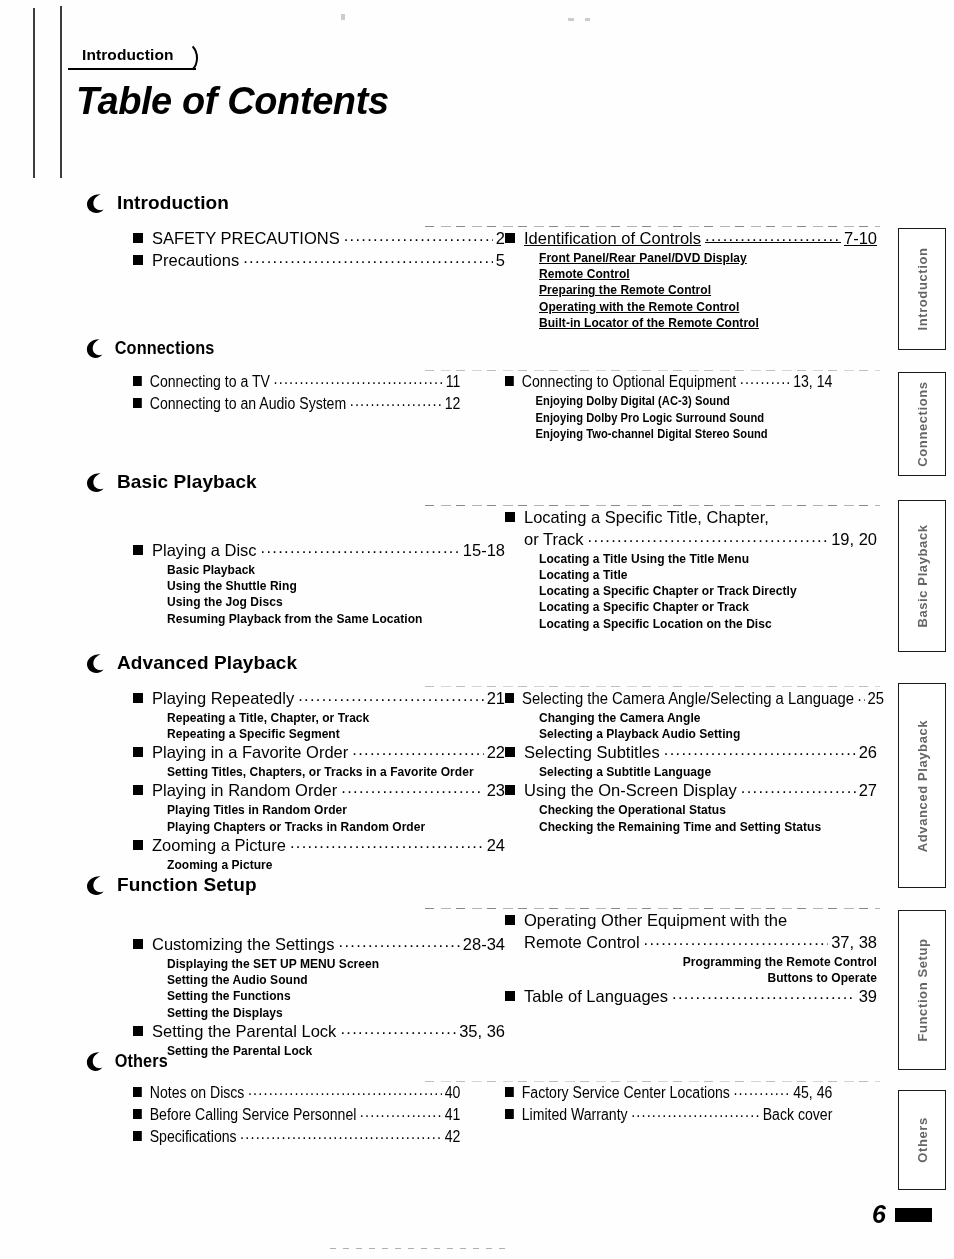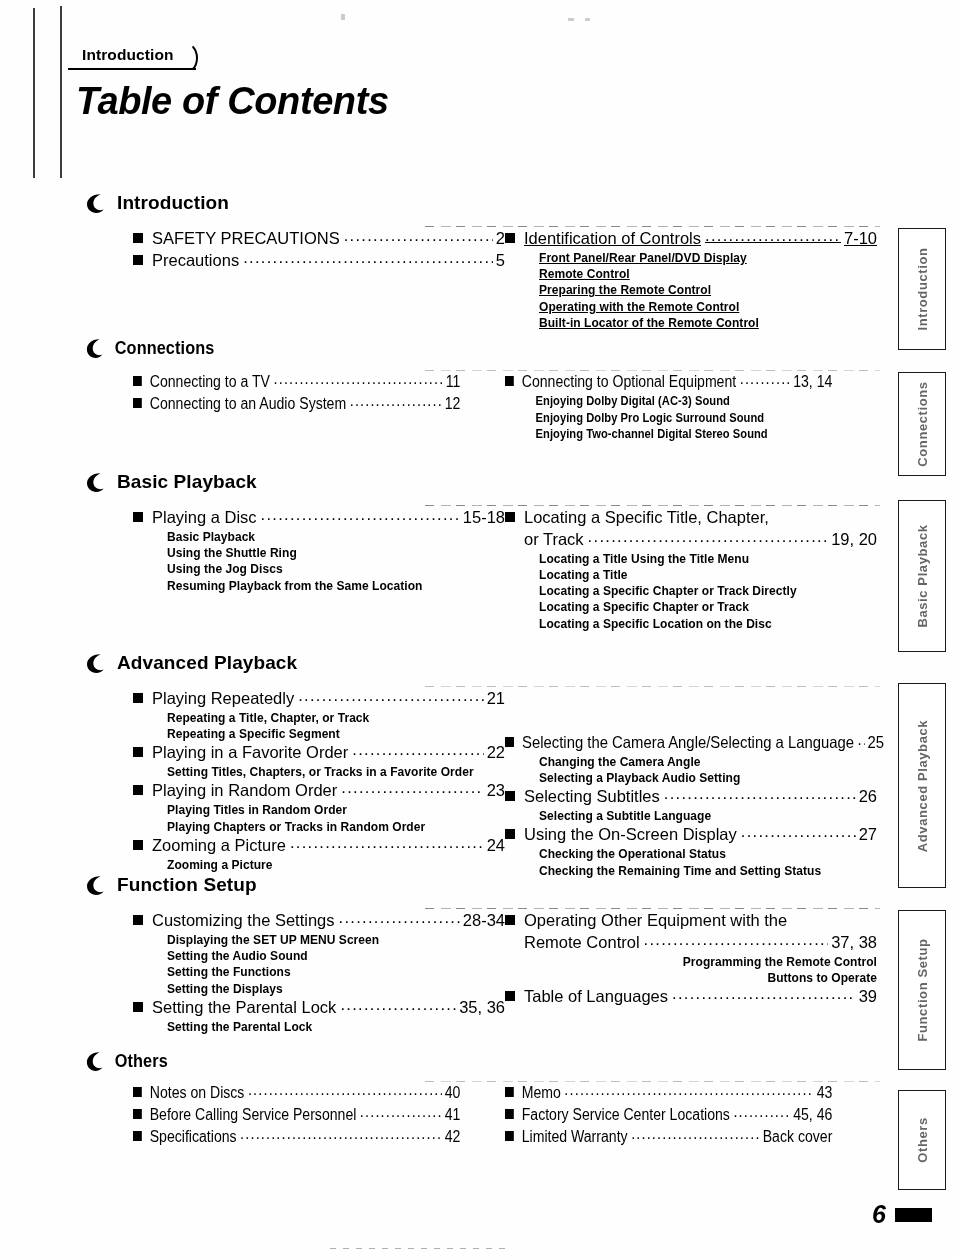--- a/index.html
+++ b/index.html
@@ -265,21 +265,21 @@
         <div class="sec-head">
           <span class="moon">
             <svg width="20" height="21" viewBox="0 0 20 21">
               <path d="M15.5 1.2 C 7.6 1.0 2.0 5.6 2.0 11.3 C 2.0 16.4 6.4 19.9 11.3 19.9 C 14.4 19.9 17.0 18.6 18.6 16.4 C 16.0 17.6 13.0 17.3 10.8 15.6 C 7.3 12.9 7.6 7.2 11.3 4.0 C 12.5 2.9 14.0 1.9 15.5 1.2 Z" fill="#000"></path>
             </svg>
           </span>
           <span>Basic Playback</span>
         </div>
         <div class="sep" style="top:34px;left:340px;"></div>
         <div class="cols" style="margin-top:14px;">
-          <div class="col" style="left:48px;width:372px;">
+          <div class="col" style="left:48px;width:372px;margin-top:33px;">
             <div class="entry">
               <div class="ln">
                 <span class="sq"></span>
                 <span class="txt">Playing a Disc</span>
                 <span class="lead"></span>
                 <span class="pg">15-18</span>
               </div>
               <div class="subs">
                 <div class="sub">Basic Playback</div>
                 <div class="sub">Using the Shuttle Ring</div>
@@ -362,21 +362,21 @@
                 <span class="sq"></span>
                 <span class="txt">Zooming a Picture</span>
                 <span class="lead"></span>
                 <span class="pg">24</span>
               </div>
               <div class="subs">
                 <div class="sub">Zooming a Picture</div>
               </div>
             </div>
           </div>
-          <div class="col" style="left:420px;width:372px;margin-top:44px;">
+          <div class="col" style="left:420px;width:372px;">
             <div class="entry">
               <div class="ln cond">
                 <span class="sq"></span>
                 <span class="txt">Selecting the Camera Angle/Selecting a Language</span>
                 <span class="lead"></span>
                 <span class="pg">25</span>
               </div>
               <div class="subs">
                 <div class="sub">Changing the Camera Angle</div>
                 <div class="sub">Selecting a Playback Audio Setting</div>
@@ -412,21 +412,21 @@
         <div class="sec-head">
           <span class="moon">
             <svg width="20" height="21" viewBox="0 0 20 21">
               <path d="M15.5 1.2 C 7.6 1.0 2.0 5.6 2.0 11.3 C 2.0 16.4 6.4 19.9 11.3 19.9 C 14.4 19.9 17.0 18.6 18.6 16.4 C 16.0 17.6 13.0 17.3 10.8 15.6 C 7.3 12.9 7.6 7.2 11.3 4.0 C 12.5 2.9 14.0 1.9 15.5 1.2 Z" fill="#000"></path>
             </svg>
           </span>
           <span>Function Setup</span>
         </div>
         <div class="sep" style="top:34px;left:340px;"></div>
         <div class="cols" style="margin-top:14px;">
-          <div class="col" style="left:48px;width:372px;">
+          <div class="col" style="left:48px;width:372px;margin-top:24px;">
             <div class="entry">
               <div class="ln">
                 <span class="sq"></span>
                 <span class="txt">Customizing the Settings</span>
                 <span class="lead"></span>
                 <span class="pg">28-34</span>
               </div>
               <div class="subs">
                 <div class="sub">Displaying the SET UP MENU Screen</div>
                 <div class="sub">Setting the Audio Sound</div>
@@ -507,28 +507,20 @@
                 <span class="txt">Specifications</span>
                 <span class="lead"></span>
                 <span class="pg">42</span>
               </div>
             </div>
           </div>
           <div class="col" style="left:420px;width:372px;">
             <div class="entry">
               <div class="ln">
                 <span class="sq"></span>
-                <span class="txt">Memo</span>
-                <span class="lead"></span>
-                <span class="pg">43</span>
-              </div>
-            </div>
-            <div class="entry">
-              <div class="ln">
-                <span class="sq"></span>
                 <span class="txt">Factory Service Center Locations</span>
                 <span class="lead"></span>
                 <span class="pg">45, 46</span>
               </div>
             </div>
             <div class="entry">
               <div class="ln">
                 <span class="sq"></span>
                 <span class="txt">Limited Warranty</span>
                 <span class="lead"></span>

